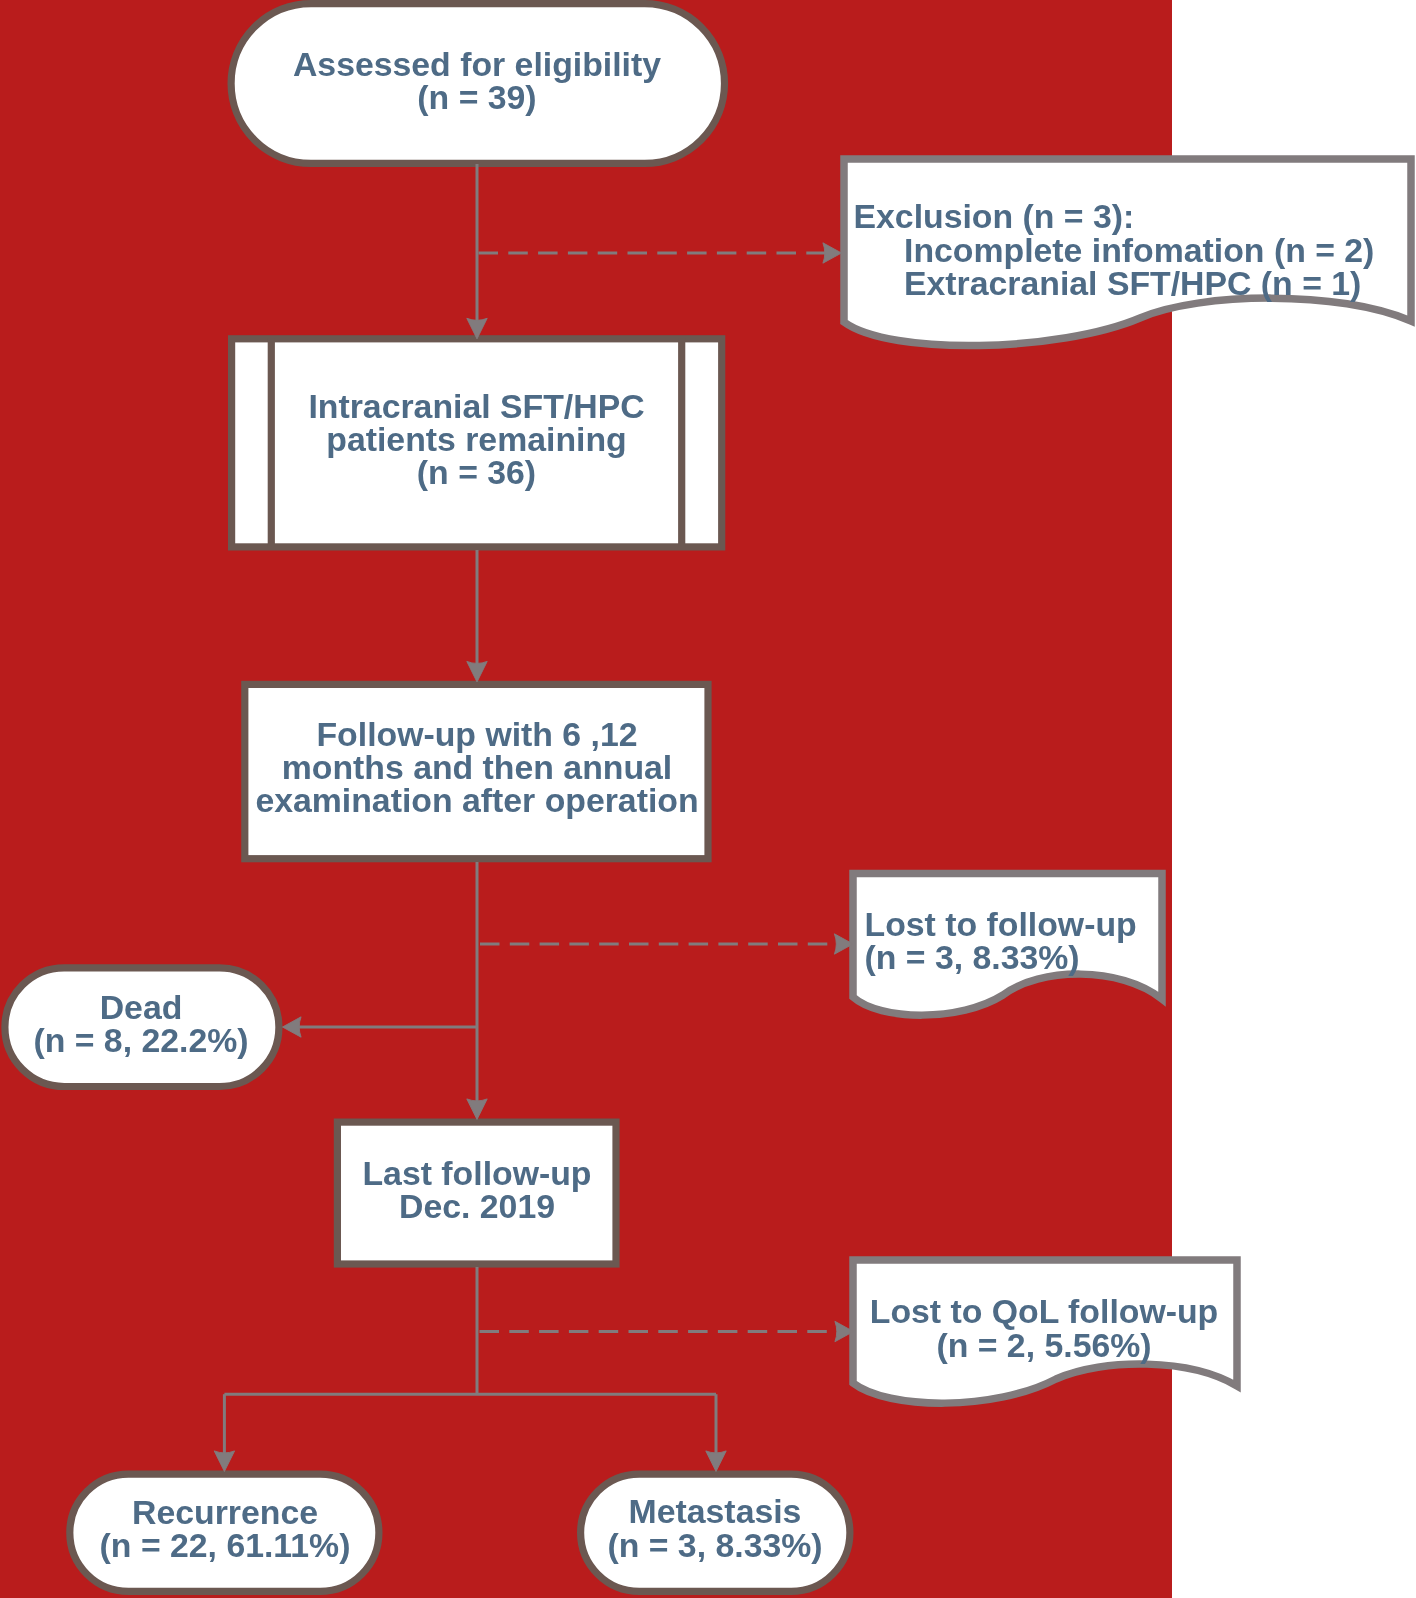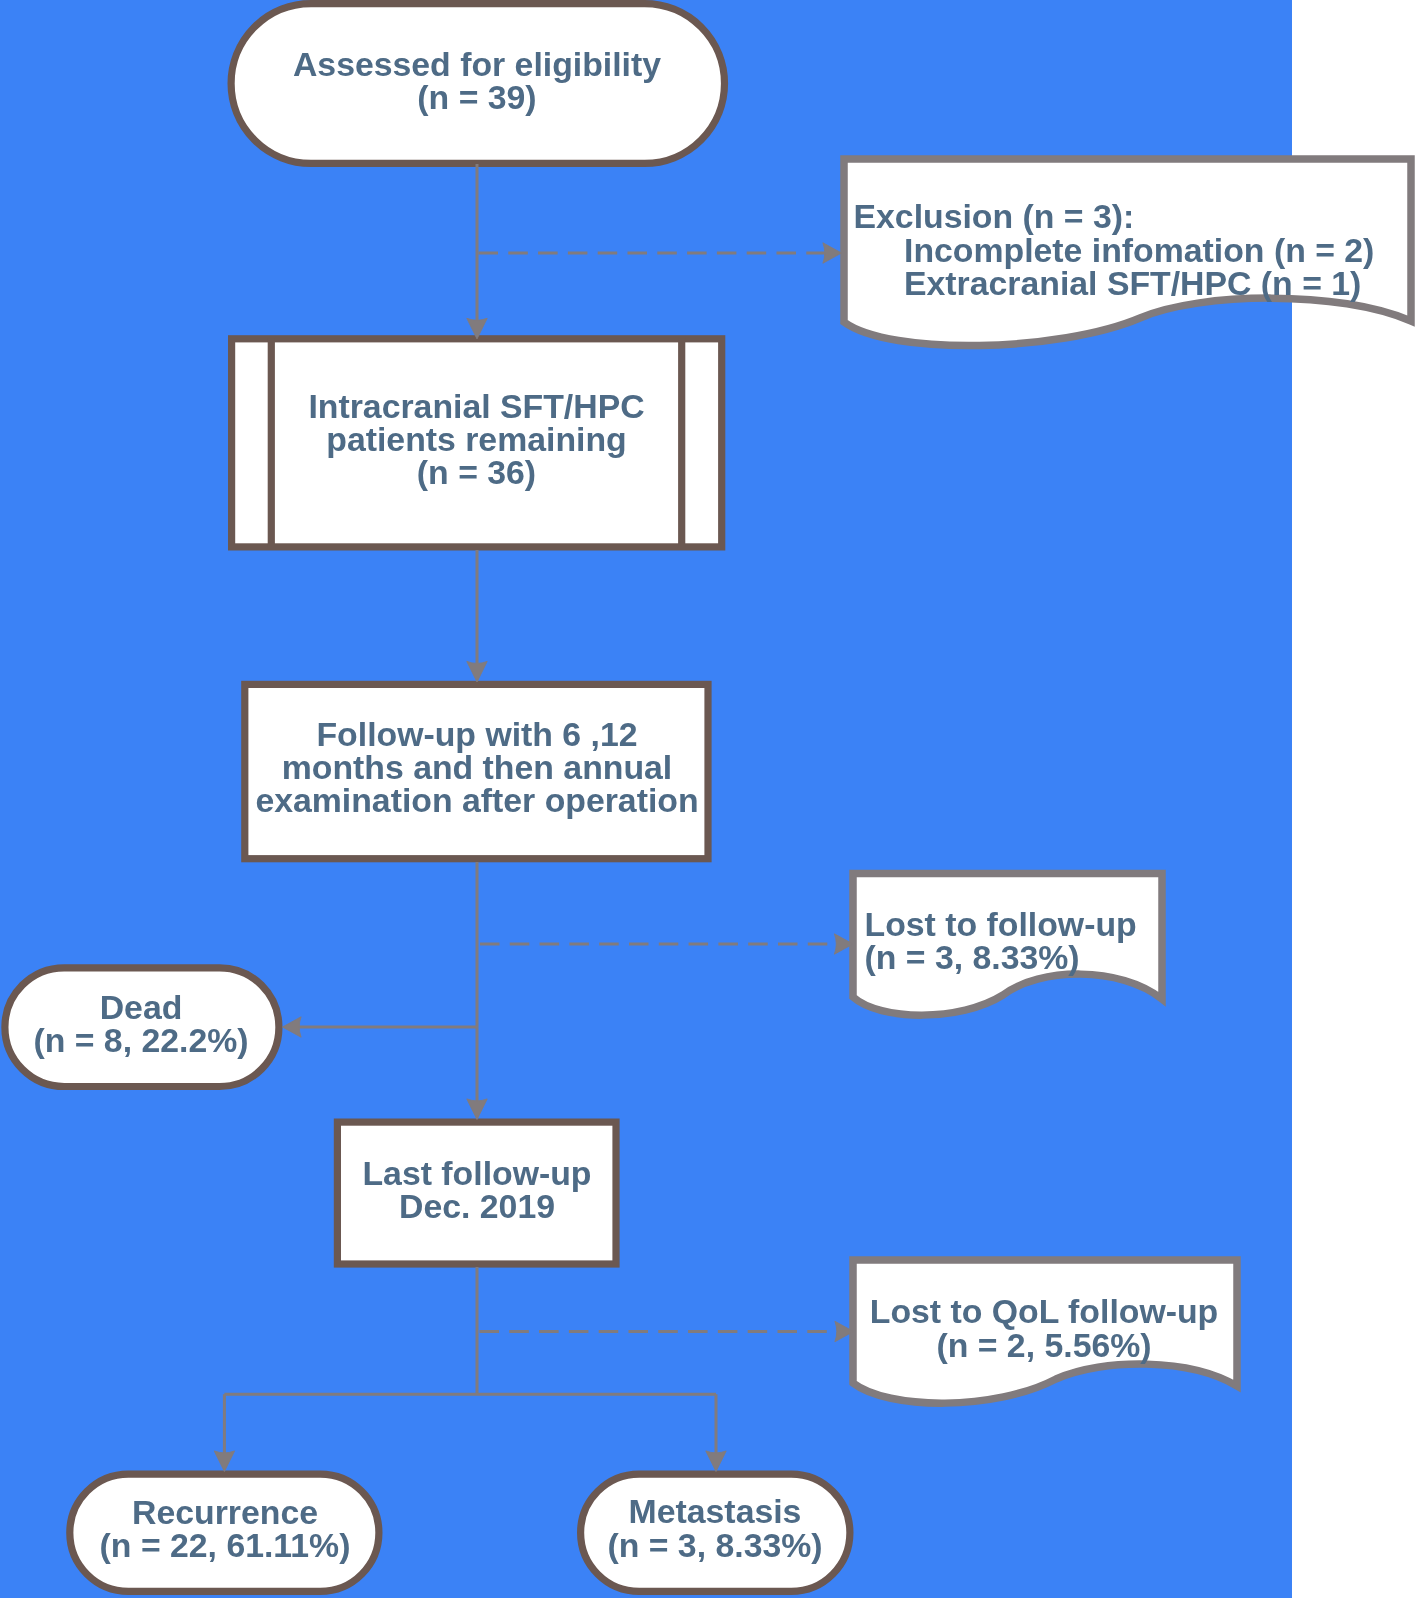--- a/index.html
+++ b/index.html
@@ -1,19 +1,19 @@
 <!DOCTYPE html>
 <html><head>
 <meta charset="utf-8">
 <title>Study flow diagram</title>
 <style>
   html,body{margin:0;padding:0;background:#ffffff;}
   body{width:1416px;height:1598px;overflow:hidden;
        font-family:"Liberation Sans",sans-serif;}
-  #stage{position:relative;width:1292px;height:1598px;background:#3b82f6;}
+  #stage{position:relative;width:1172px;height:1598px;background:#b91c1c;}
   svg#flow{position:absolute;left:0;top:0;width:1416px;height:1598px;display:block;}
   .tl{font-family:"Liberation Sans",sans-serif;font-weight:bold;font-size:33.8px;fill:#4e6b86;}
 </style>
 </head>
 <body>
 
 <div id="stage">
 <svg id="flow" viewBox="0 0 1416 1598" xmlns="http://www.w3.org/2000/svg">
 
   <g>

